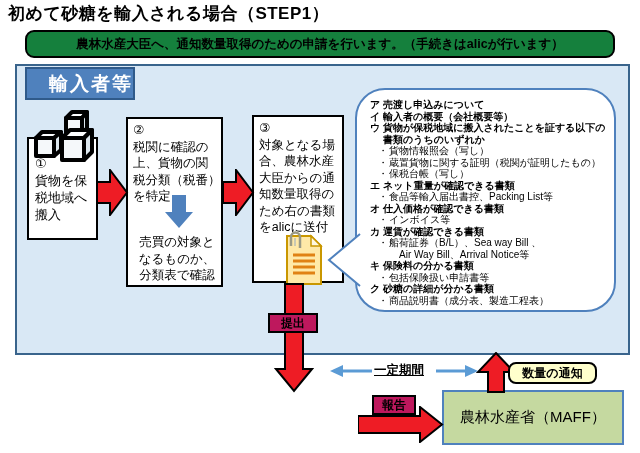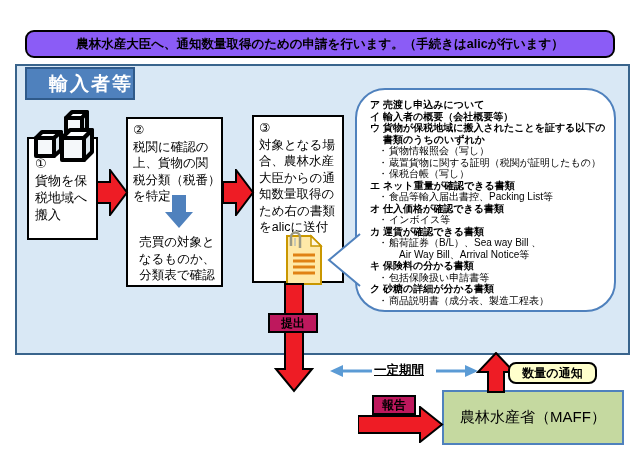--- a/index.html
+++ b/index.html
@@ -8,21 +8,21 @@
     font-family:"Liberation Sans","DejaVu Sans",sans-serif;color:#000;
     overflow:hidden;
   }
   .abs{position:absolute;box-sizing:border-box;}
   .pre{white-space:pre-wrap;}
 
   .title{left:8px;top:2px;width:600px;font-size:17px;font-weight:600;letter-spacing:.5px;}
 
   .banner{
     left:25px;top:30px;width:590px;height:28px;border:2px solid #000;border-radius:9px;
-    background:#8b5cf6;display:flex;align-items:center;justify-content:center;
+    background:#15803d;display:flex;align-items:center;justify-content:center;
     font-size:12.5px;font-weight:bold;z-index:3;
   }
 
   .region{
     left:15px;top:64px;width:615px;height:291px;background:#d9e8f5;border:2px solid #39648c;z-index:0;
   }
   .region-tab{
     left:25px;top:67px;width:110px;height:33px;background:#4f81bd;border:2px solid #2f5a8a;
     display:flex;align-items:center;justify-content:flex-end;color:#fff;font-size:19px;
     font-weight:bold;letter-spacing:2px;z-index:2;
@@ -64,20 +64,21 @@
   .maff-box{left:442px;top:390px;width:182px;height:55px;background:#c5d9a0;}
 
   .icon{z-index:5;}
   .tail{z-index:3;}
 </style>
 </head>
 <body>
 
 <div class="canvas">
 
+  <div class="abs title">初めて砂糖を輸入される場合（STEP1）</div>
 
   <div class="abs banner">
     <span>農林水産大臣へ、通知数量取得のための申請を行います。（手続きはalicが行います）</span>
   </div>
 
   <div class="abs region"></div>
   <div class="abs region-tab">
     <span>輸入者等</span>
   </div>
 

